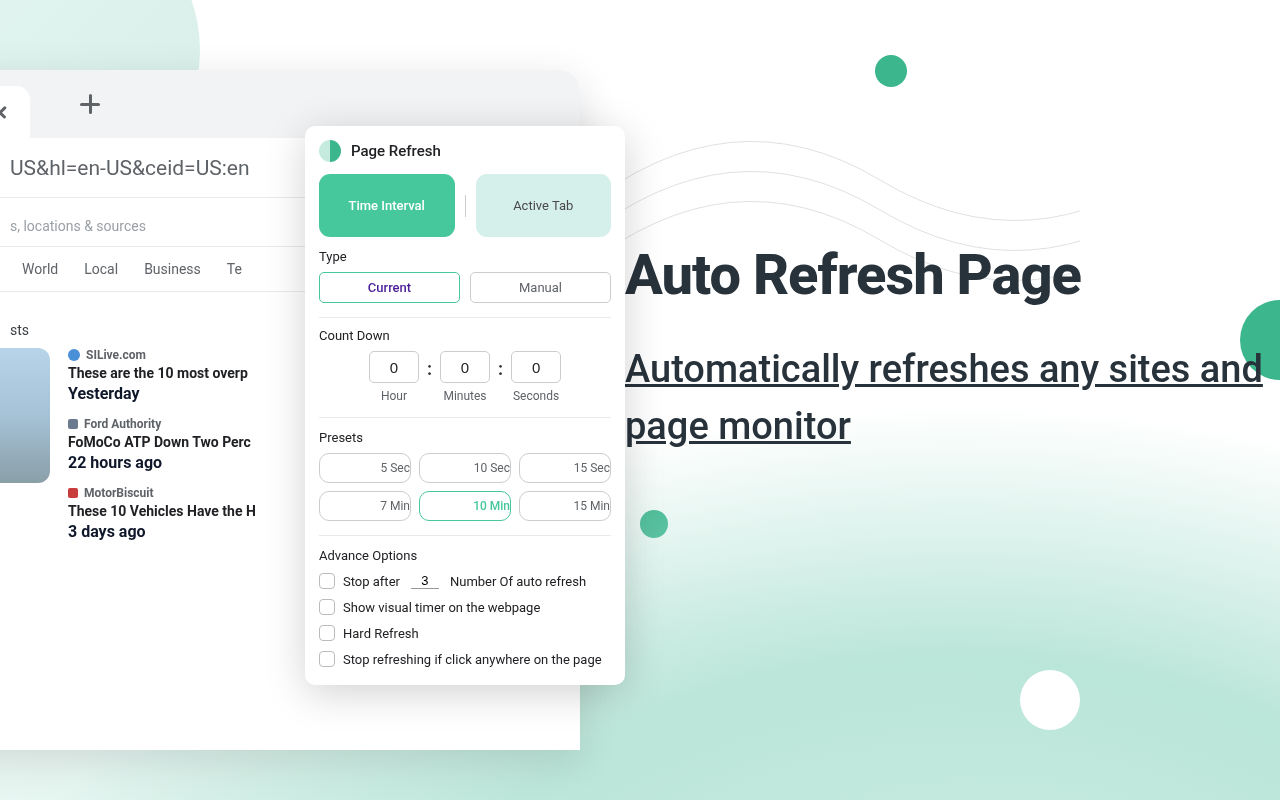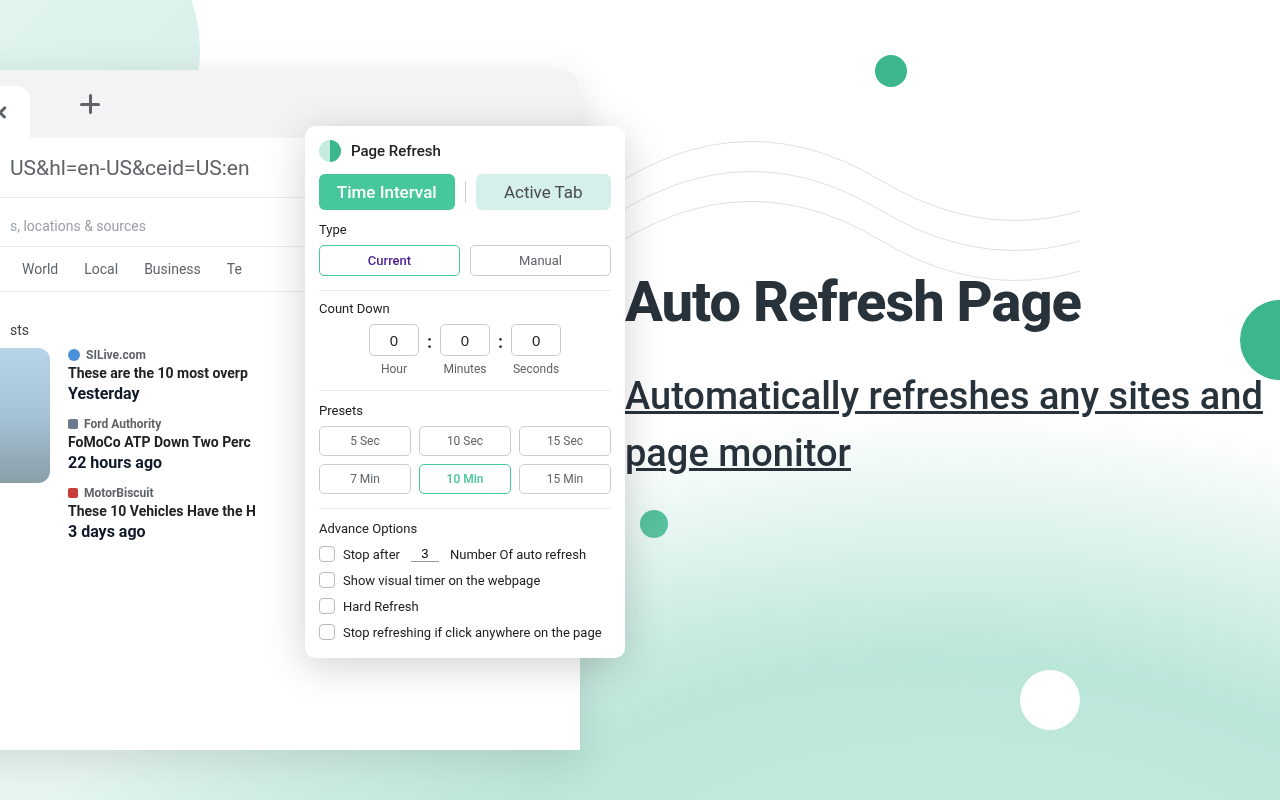--- a/index.html
+++ b/index.html
@@ -319,24 +319,24 @@
   font-weight: 500;
 }
 .tabs-row {
   display: flex;
   align-items: center;
   gap: 0;
   margin-bottom: 12px;
 }
 .tab-btn {
   flex: 1;
-  padding: 8px 0;
+  padding: 24px 0;
   text-align: center;
-  font-size: 17px;
-  border-radius: 6px;
+  font-size: 13px;
+  border-radius: 11px;
   cursor: pointer;
 }
 .tab-btn.active {
   background: #46c79c;
   color: #fff;
   font-weight: 500;
 }
 .tab-btn.inactive {
   background: #d5efea;
   color: #4a4a4a;
@@ -417,24 +417,24 @@
   margin-bottom: 12px;
 }
 .presets-grid {
   display: grid;
   grid-template-columns: repeat(3, 1fr);
   gap: 8px;
   margin-top: 8px;
 }
 .preset-btn {
   padding: 7px 0;
-  text-align: center;
+  text-align: right;
   font-size: 12px;
   border: 1.5px solid #ccc;
-  border-radius: 5px;
+  border-radius: 10px;
   cursor: pointer;
   color: #5f6368;
 }
 .preset-btn.active {
   border-color: #46c79c;
   color: #46c79c;
   font-weight: 500;
 }
 .options-section {}
 .option-row {
@@ -458,21 +458,21 @@
   border: none;
   border-bottom: 1.5px solid #999;
   text-align: center;
   font-size: 13px;
   margin: 0 3px;
 }
 
 
 .marketing {
   position: absolute;
-  top: 269px;
+  top: 242px;
   left: 625px;
   z-index: 5;
 }
 .marketing-title {
   font-size: 56px;
   font-weight: 800;
   color: #28323b;
   letter-spacing: -1px;
 }
 .marketing-sub {

